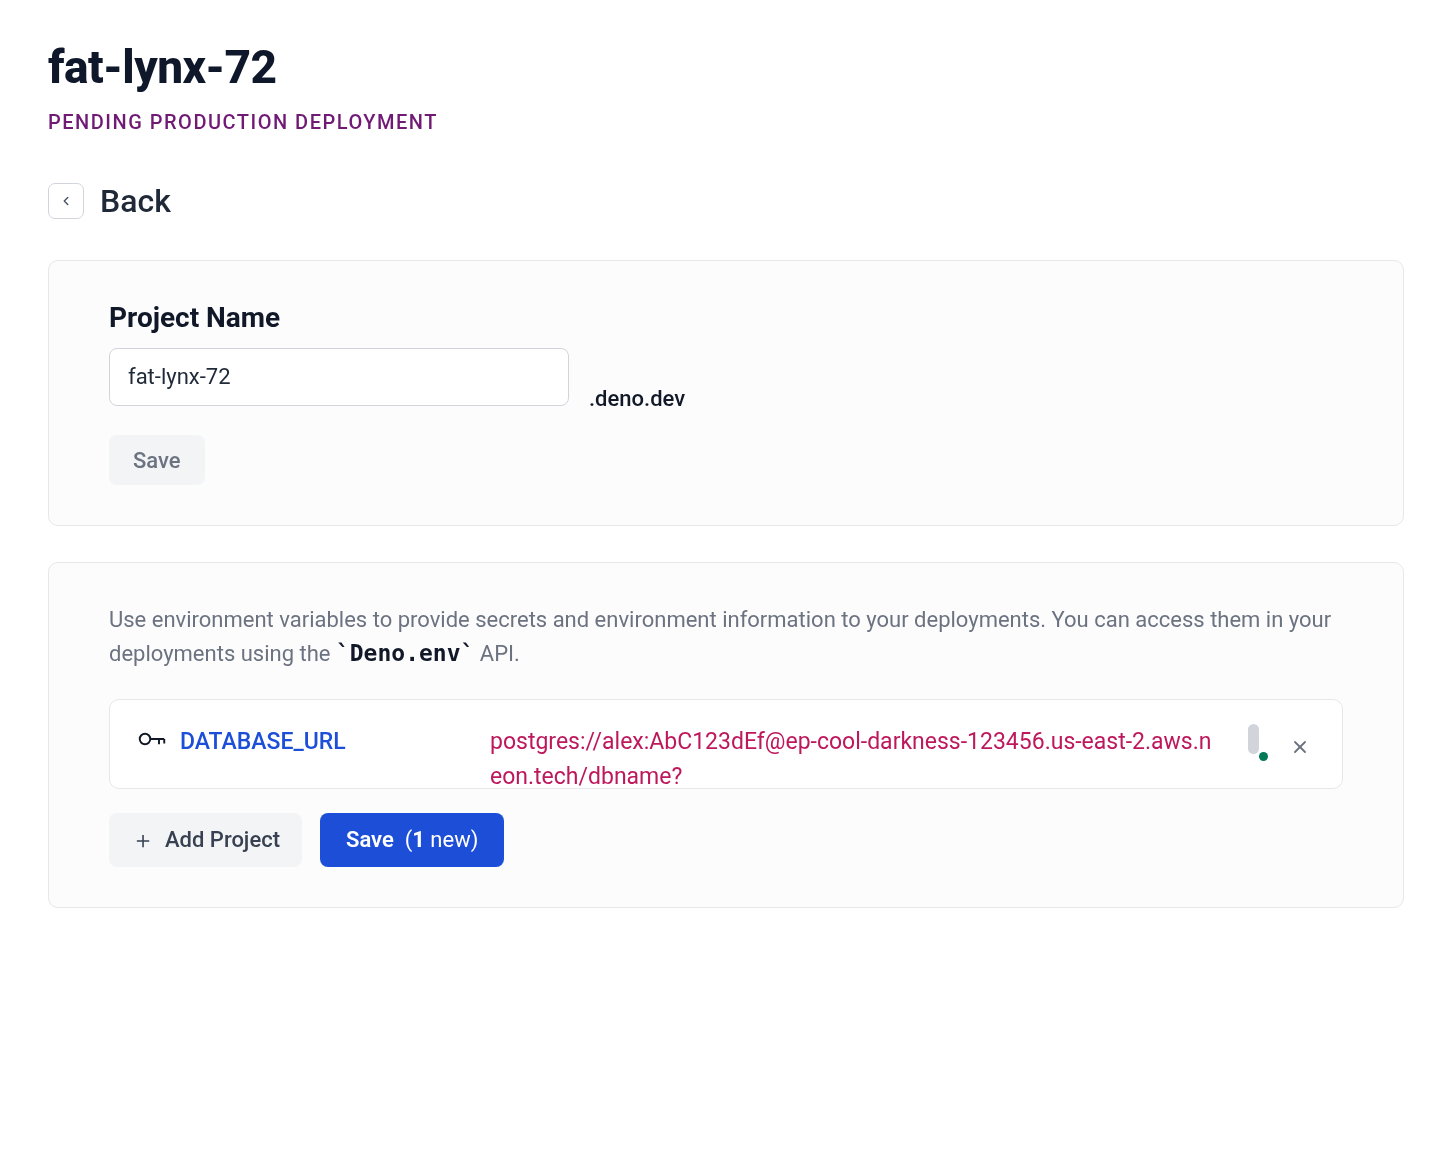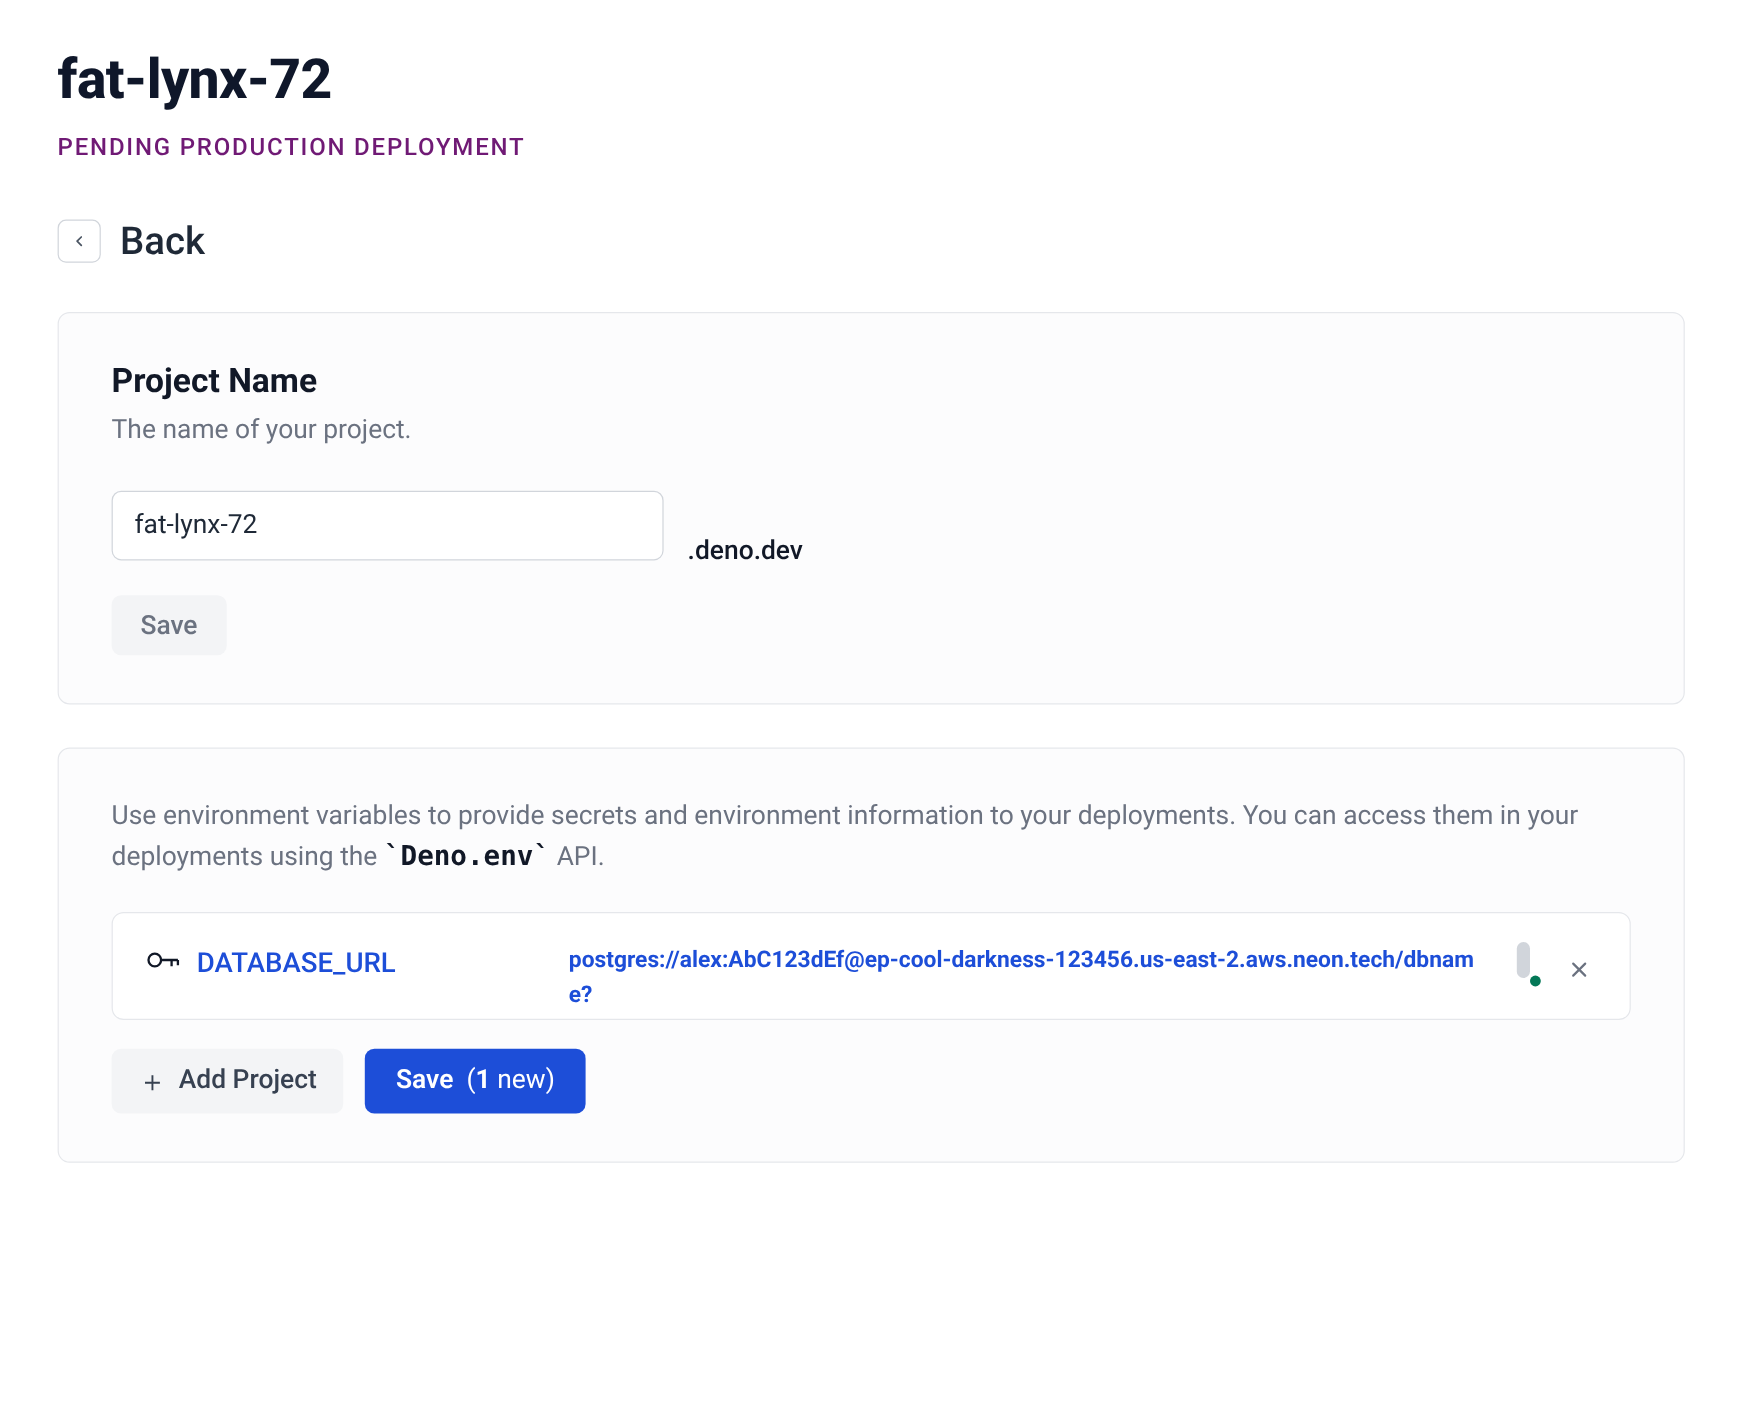--- a/index.html
+++ b/index.html
@@ -53,21 +53,21 @@
     }
     .back-label {
       font-size: 32px;
       font-weight: 500;
       color: #1f2937;
     }
     .card {
       border: 1px solid #e5e7eb;
       border-radius: 10px;
       background: #fcfcfd;
-      padding: 40px 44px;
+      padding: 40px 60px;
       margin-bottom: 36px;
     }
     .section-heading {
       font-size: 28px;
       font-weight: 700;
       color: #111827;
       margin-bottom: 8px;
     }
     .section-desc {
       font-size: 22px;
@@ -169,23 +169,23 @@
       width: 28px;
       height: 20px;
     }
     .env-key {
       font-size: 23px;
       color: #1d4ed8;
       font-weight: 500;
     }
     .env-val-col {
       flex: 1;
-      font-size: 19px;
-      color: #1d4ed8;
-      font-weight: 700;
+      font-size: 23px;
+      color: #be185d;
+      font-weight: 400;
       line-height: 1.55;
       word-break: break-all;
       overflow: hidden;
       height: 62px;
       padding-right: 8px;
     }
     .scroll-col {
       flex: 0 0 26px;
       height: 62px;
       position: relative;
@@ -254,21 +254,20 @@
   <button class="back-chev">
     <svg viewBox="0 0 24 24" fill="none" stroke="currentColor" stroke-width="2.5" stroke-linecap="round" stroke-linejoin="round">
         <polyline points="15 18 9 12 15 6"></polyline>
       </svg>
   </button>
   <span class="back-label">Back</span>
 </div>
 
 <div class="card">
   <div class="section-heading">Project Name</div>
-  <div class="section-desc">The name of your project.</div>
   <div class="name-row">
     <input class="text-input" type="text" value="fat-lynx-72" style="">
     <span class="domain-suffix">.deno.dev</span>
   </div>
   <button class="btn btn-muted">Save</button>
 </div>
 
 <div class="card">
   <div class="section-desc">
     <span>Use environment variables to provide secrets and environment information to your deployments. You can access them in your deployments using the </span><code>`Deno.env`</code><span> API.</span>

